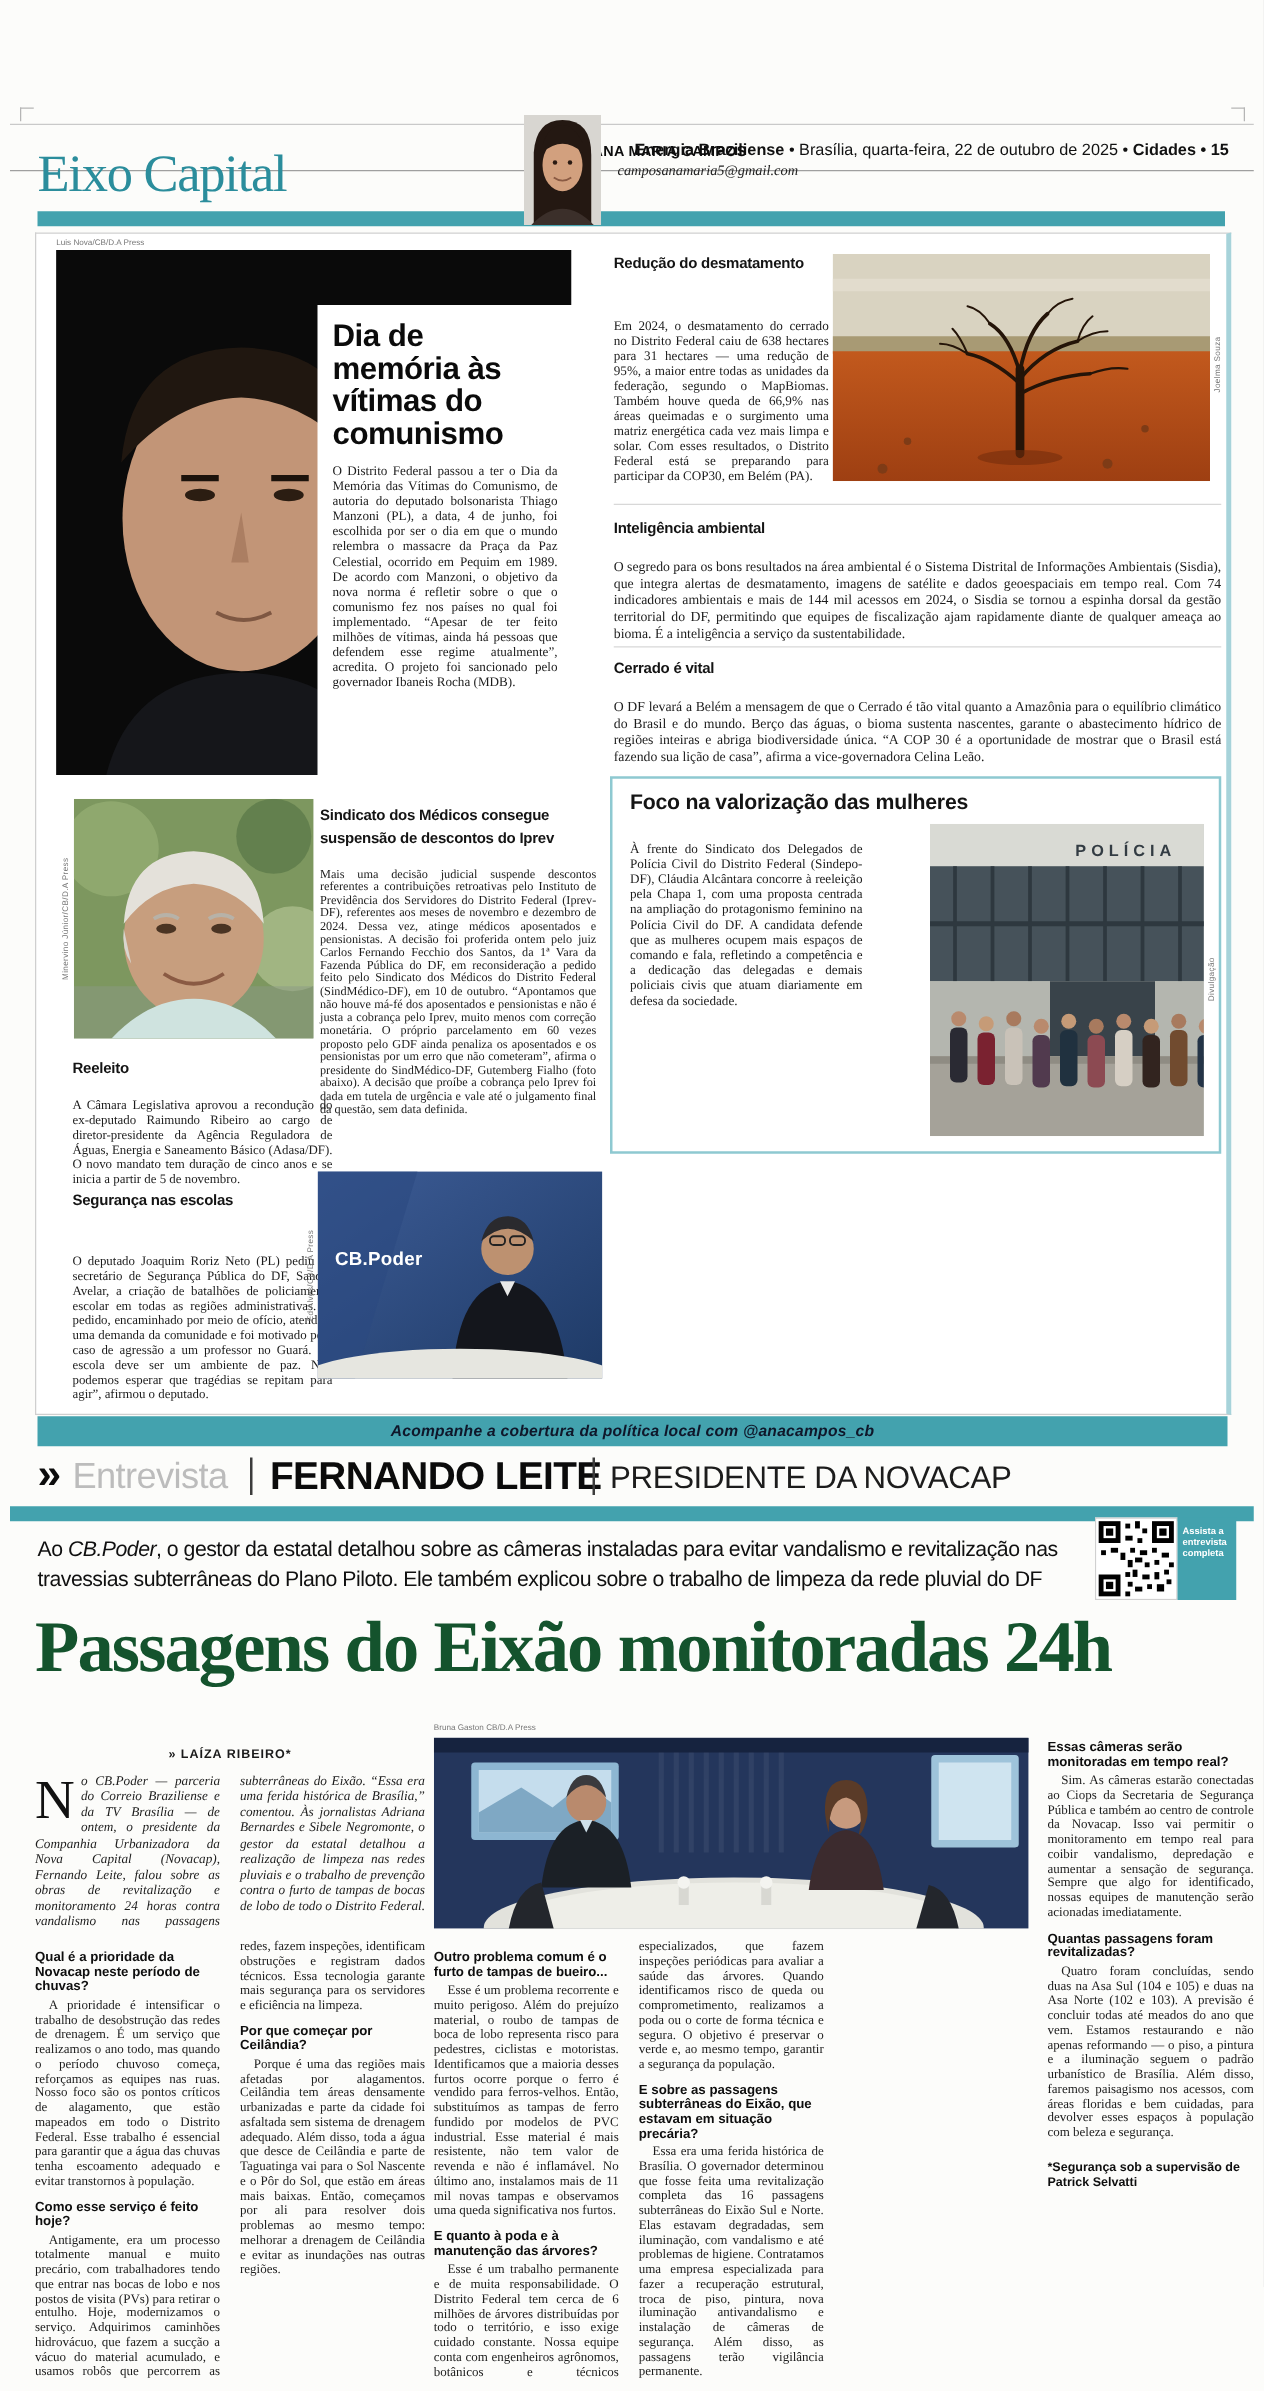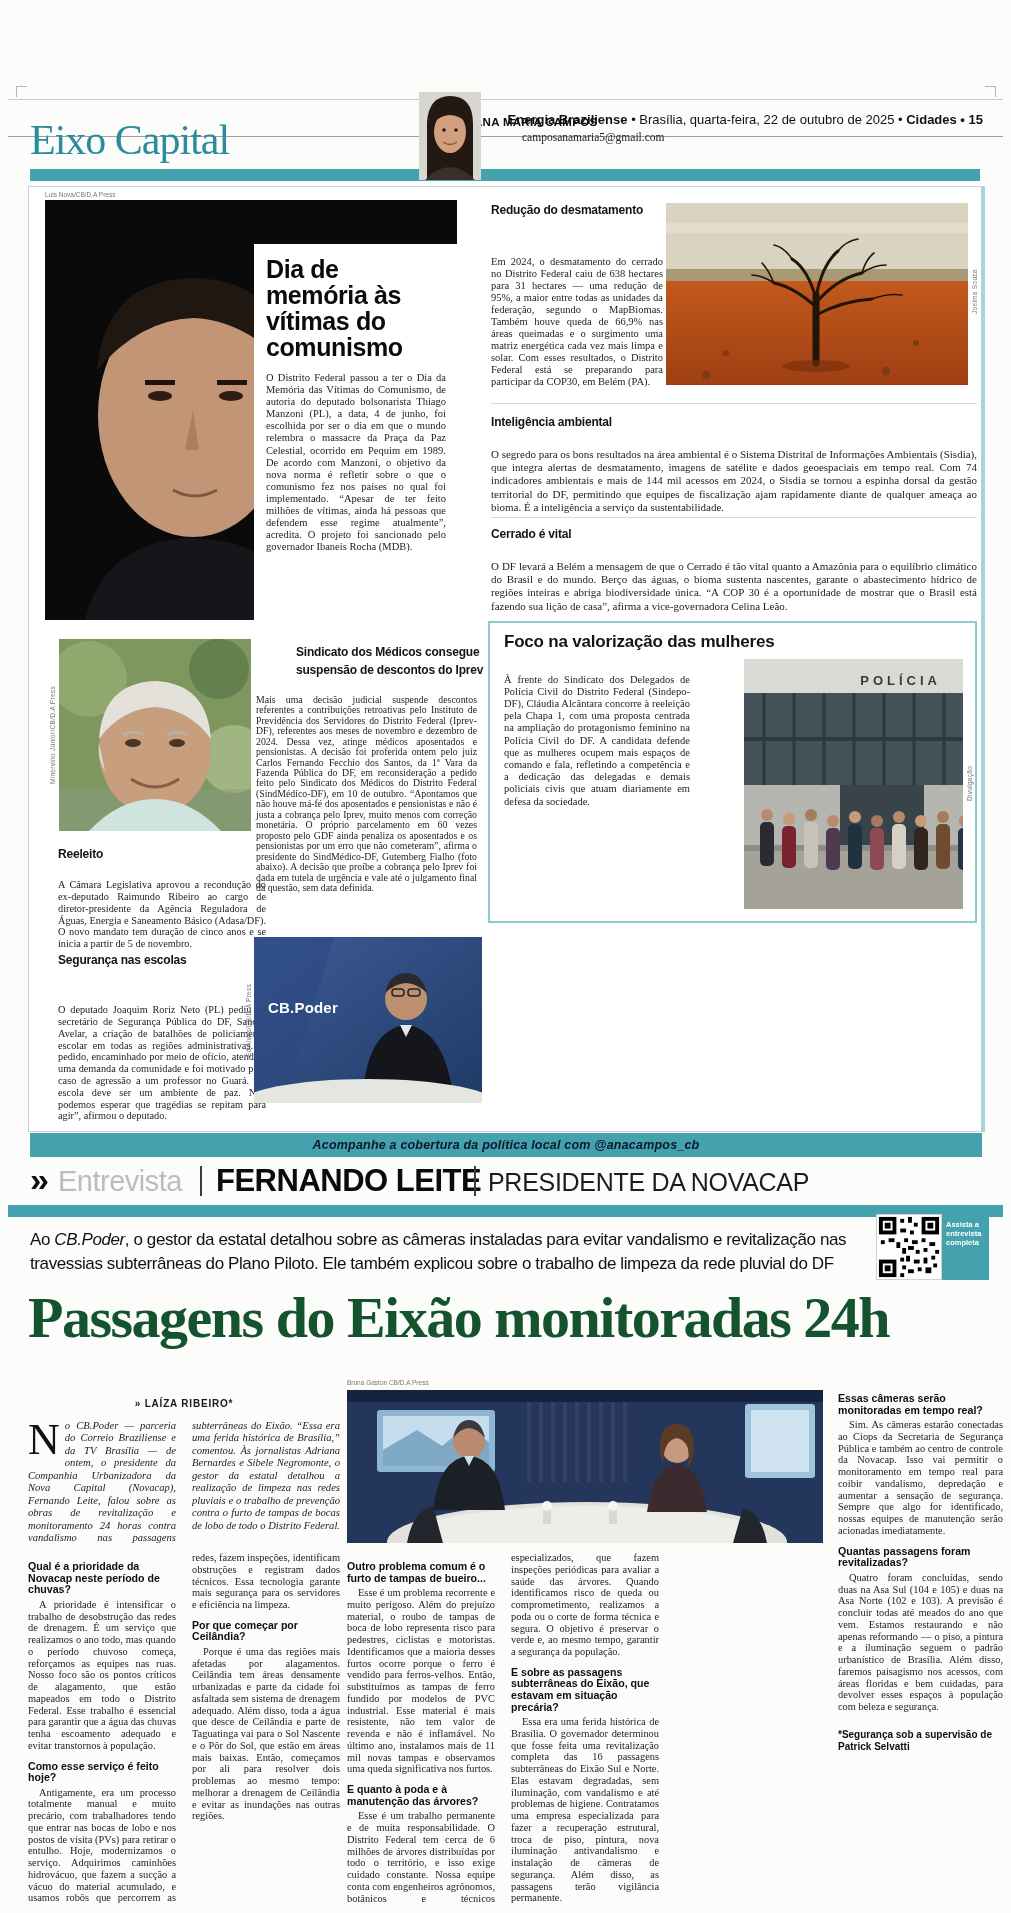--- a/index.html
+++ b/index.html
@@ -14,21 +14,21 @@
   
   .masthead{position:absolute;top:112px;right:28px;font-family:"Liberation Sans",sans-serif;
             font-size:13px;color:#111;}
   .masthead b{font-weight:700;}
   .section-title{position:absolute;left:30px;top:116px;font-family:"Liberation Serif",serif;
             font-size:42px;color:#2b8d9c;letter-spacing:-1px;}
   .teal-band{position:absolute;left:30px;top:169px;width:950px;height:12px;background:#43a2ae;}
   .columnist-photo{position:absolute;left:419px;top:92px;width:62px;height:88px;overflow:hidden;z-index:3;}
   .columnist-name{position:absolute;left:474px;top:116px;font-family:"Liberation Sans",sans-serif;
             font-size:11.5px;font-weight:700;letter-spacing:.3px;color:#0d0d0d;}
-  .columnist-email{position:absolute;left:494px;top:131px;font-size:11.5px;color:#222;margin-left:28px;}
+  .columnist-email{position:absolute;left:494px;top:131px;font-style:italic;font-size:11.5px;color:#222;}
 
   
   .main-box{position:absolute;left:28px;top:186px;width:952px;height:944px;background:#fff;
             border:1px solid #cfcfcf;border-right:4px solid #a7d3da;}
   .h-art{font-family:"Liberation Sans",sans-serif;font-weight:700;color:#141414;
          font-size:12px;line-height:18px;letter-spacing:-.2px;}
   .body-txt{text-align:justify;color:#1c1c1c;}
   .vcred{position:absolute;writing-mode:vertical-rl;transform:rotate(180deg);
          font-family:"Liberation Sans",sans-serif;font-size:6.5px;color:#777;letter-spacing:.3px;
          text-align:center;}
@@ -41,21 +41,21 @@
   .inset-title{font-family:"Liberation Sans",sans-serif;font-weight:700;font-size:25px;
                line-height:26px;letter-spacing:-.4px;color:#0b0b0b;}
   .inset-body{margin-top:12px;font-size:10.5px;line-height:12.1px;}
 
   .photo-ribeiro{position:absolute;left:30px;top:452px;width:192px;height:192px;overflow:hidden;}
   .reeleito-h{position:absolute;left:29px;top:658px;}
   .reeleito-b{position:absolute;left:29px;top:682px;width:208px;font-size:10.3px;line-height:11.8px;}
   .seguranca-h{position:absolute;left:29px;top:764px;}
   .seguranca-b{position:absolute;left:29px;top:807px;width:208px;font-size:10.3px;line-height:11.8px;}
 
-  .iprev-h{position:absolute;left:227px;top:456px;width:215px;margin-left:40px;}
+  .iprev-h{position:absolute;left:227px;top:456px;width:215px;}
   .iprev-b{position:absolute;left:227px;top:498px;width:221px;font-size:9.8px;line-height:10.45px;}
   .photo-fialho{position:absolute;left:225px;top:750px;width:228px;height:166px;overflow:hidden;}
   .studio-logo{position:absolute;left:14px;top:62px;color:#fff;font-family:"Liberation Sans",sans-serif;
                font-weight:700;font-size:15px;letter-spacing:.2px;}
 
   .right-col{position:absolute;left:462px;top:0;width:486px;height:944px;}
   .desmat-h{position:absolute;left:0;top:14px;width:170px;}
   .desmat-b{position:absolute;left:0;top:58px;width:172px;font-size:10.5px;line-height:12px;}
   .photo-tree{position:absolute;left:175px;top:16px;width:302px;height:182px;overflow:hidden;}
   .intel-h{position:absolute;left:0;top:226px;}

